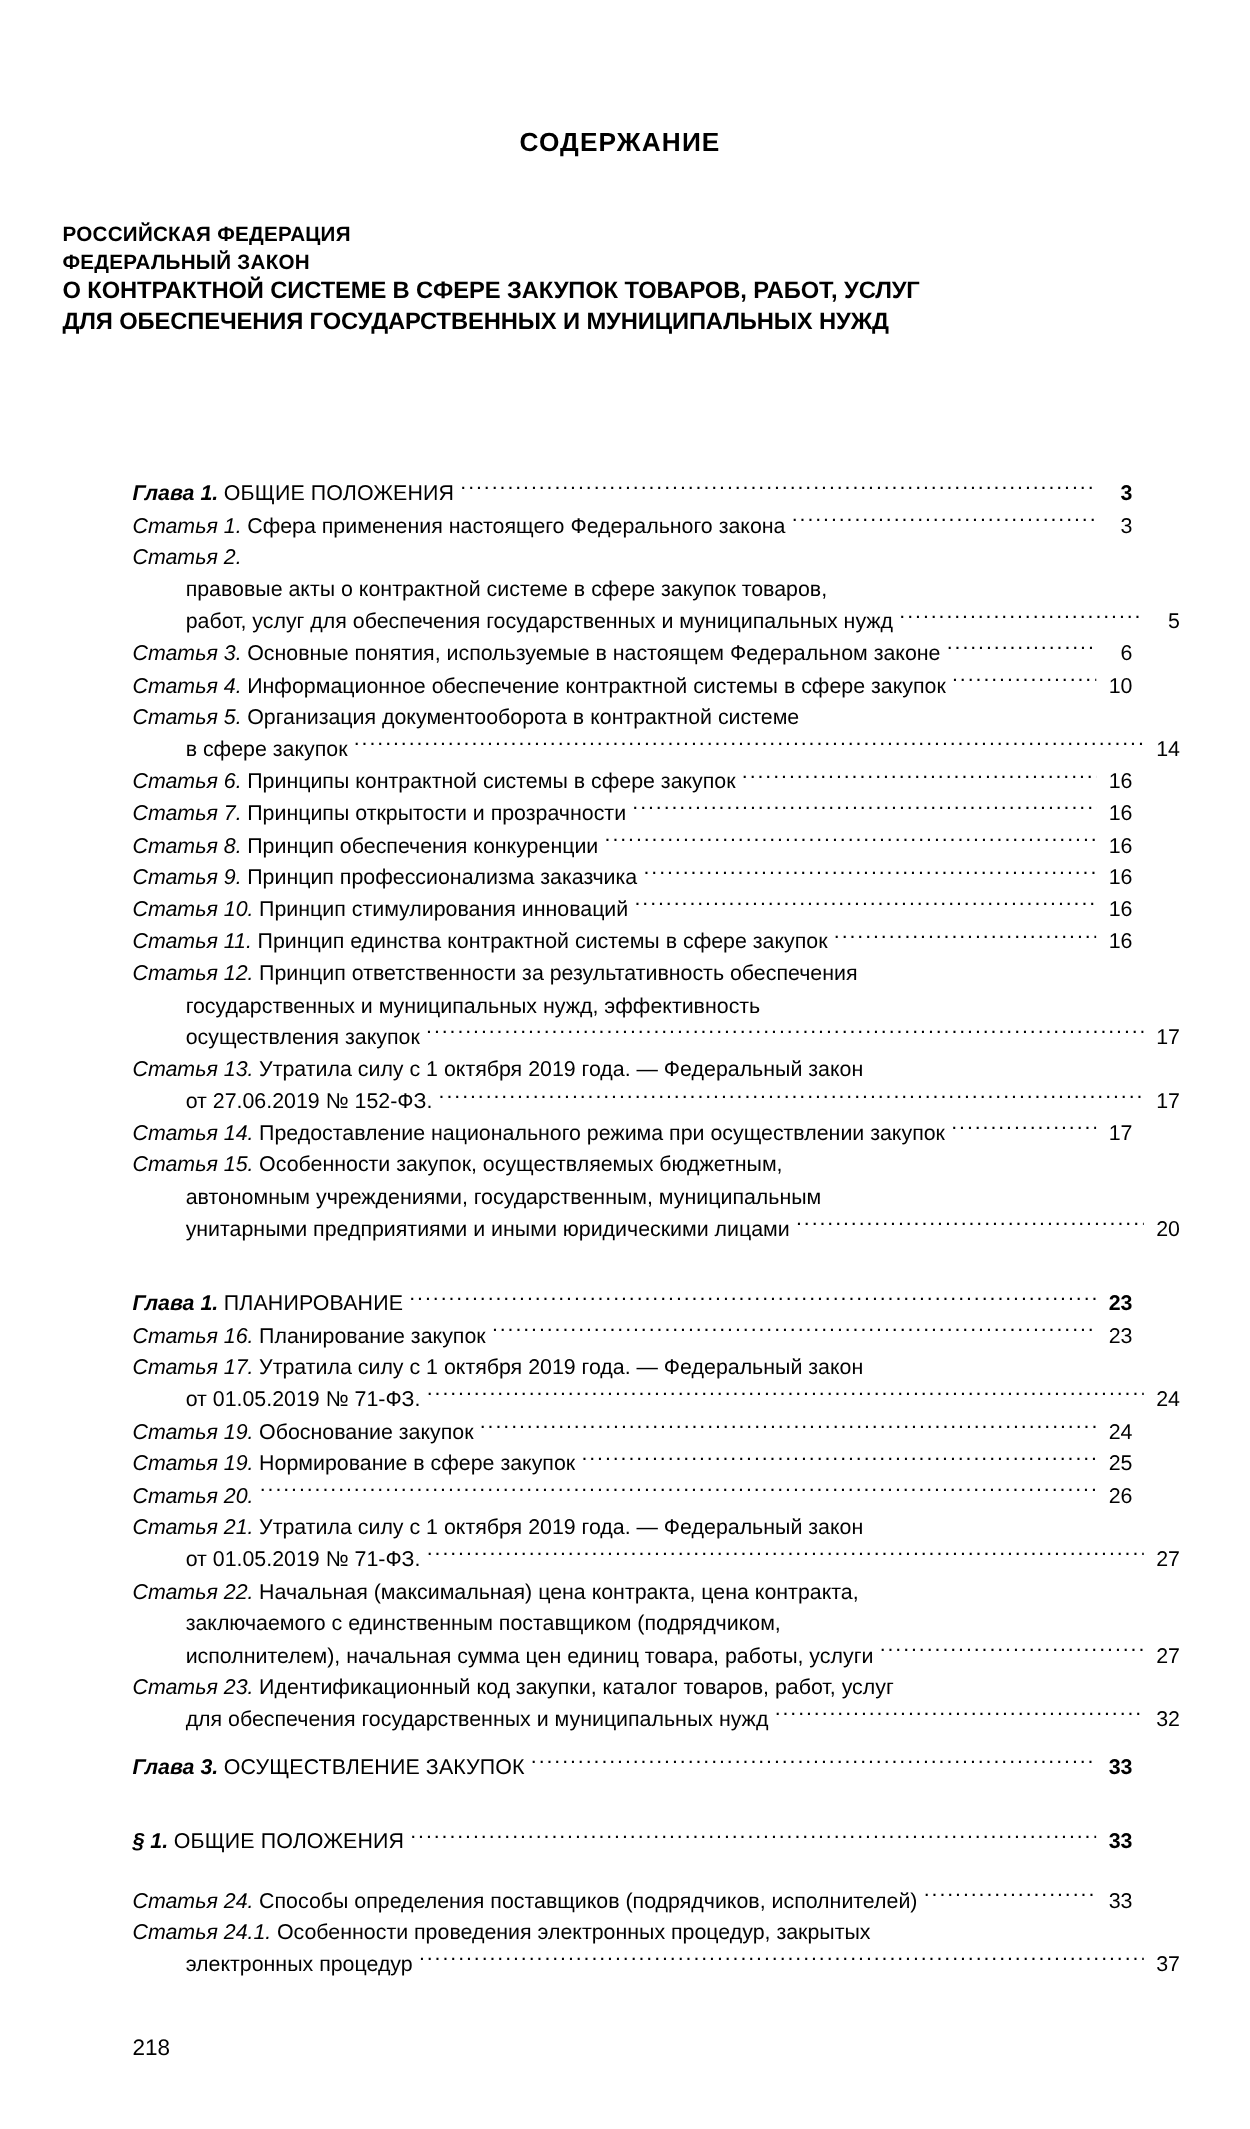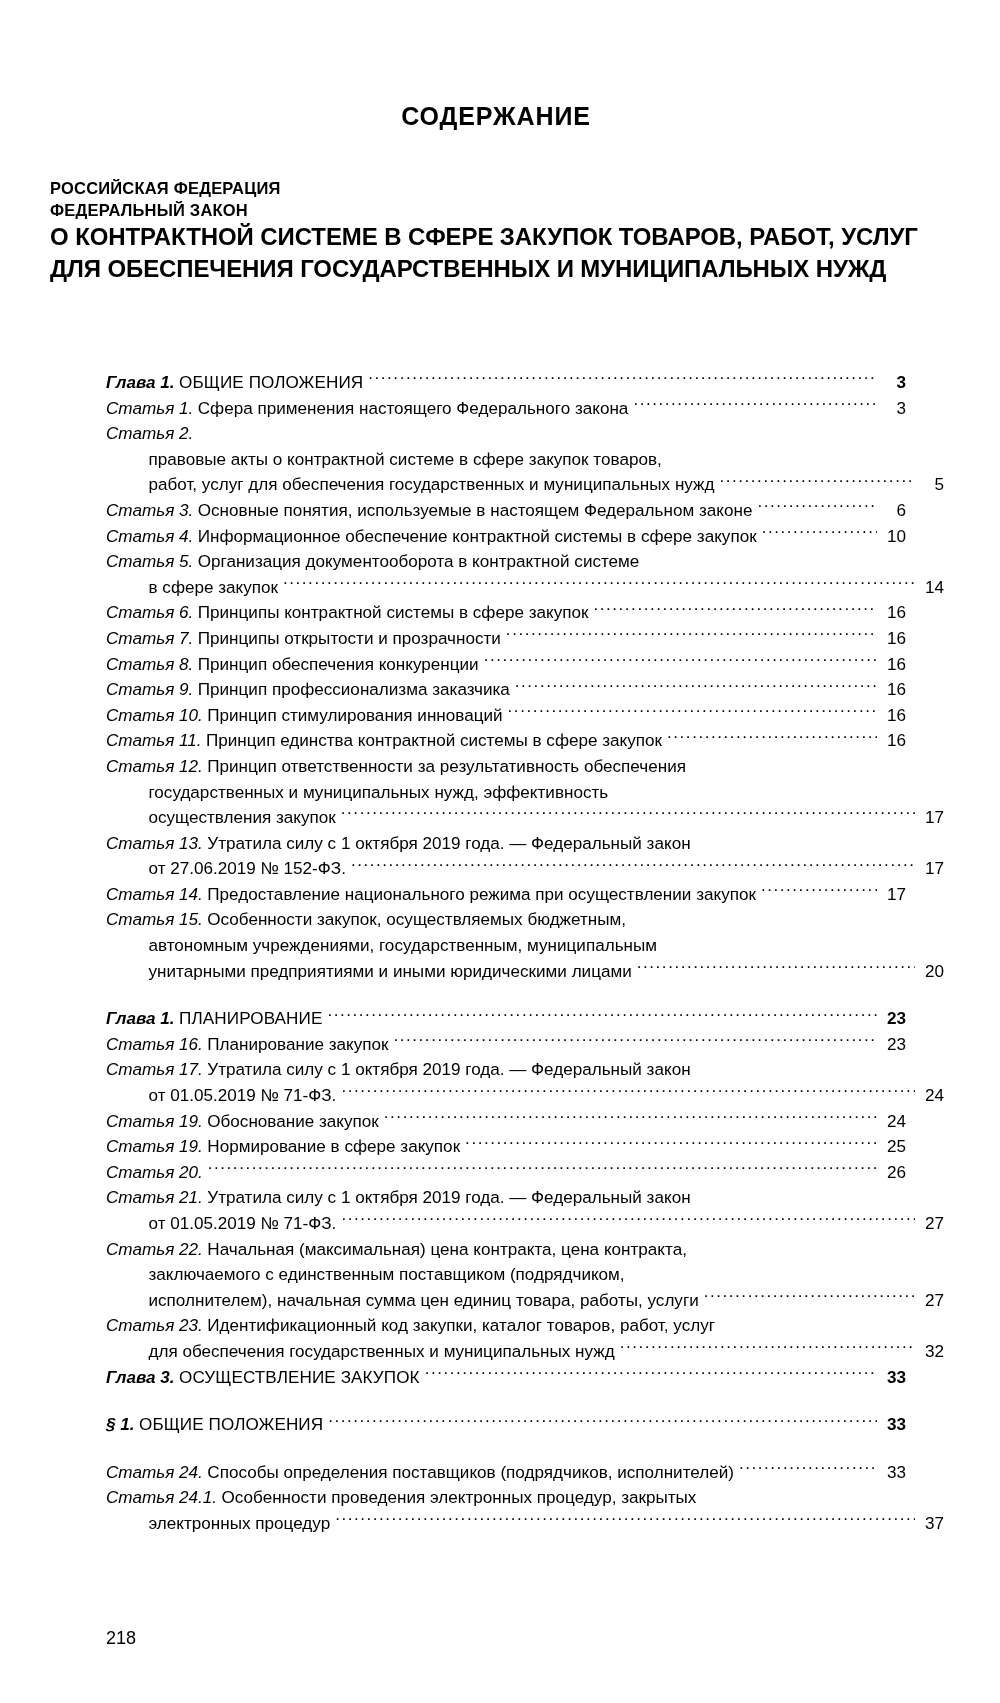--- a/index.html
+++ b/index.html
@@ -23,21 +23,21 @@
     padding: 0;
   }
 
   
   .doc-title {
     position: absolute;
     top: 104px;
     left: 0;
     width: 992px;
     text-align: center;
-    font-size: 25px;
+    font-size: 21px;
     font-weight: bold;
     letter-spacing: 0.9px;
     line-height: 1;
   }
 
   .law-header {
     position: absolute;
     top: 178px;
     left: 50px;
     width: 900px;
@@ -45,21 +45,21 @@
     font-weight: bold;
     line-height: 1.31;
   }
   .law-header .l1,
   .law-header .l2 {
     font-size: 16.5px;
     letter-spacing: 0.2px;
   }
   .law-header .l3,
   .law-header .l4 {
-    font-size: 24px;
+    font-size: 19px;
     letter-spacing: -0.1px;
     white-space: nowrap;
   }
 
   
   .toc {
     position: absolute;
     top: 348px;
     left: 106px;
     width: 800px;
@@ -95,20 +95,21 @@
     font-weight: bold;
     font-style: italic;
   }
 
   .txt {
     flex: 0 0 auto;
     padding-left: 4.5px;
   }
   .chapline .txt {
     letter-spacing: 0.1px;
+    margin-top: 12px;
   }
 
   .leader {
     flex: 1 1 auto;
     overflow: hidden;
     position: relative;
     height: 1em;
     margin: 0 3px 0 5px;
   }
   .leader::before {

